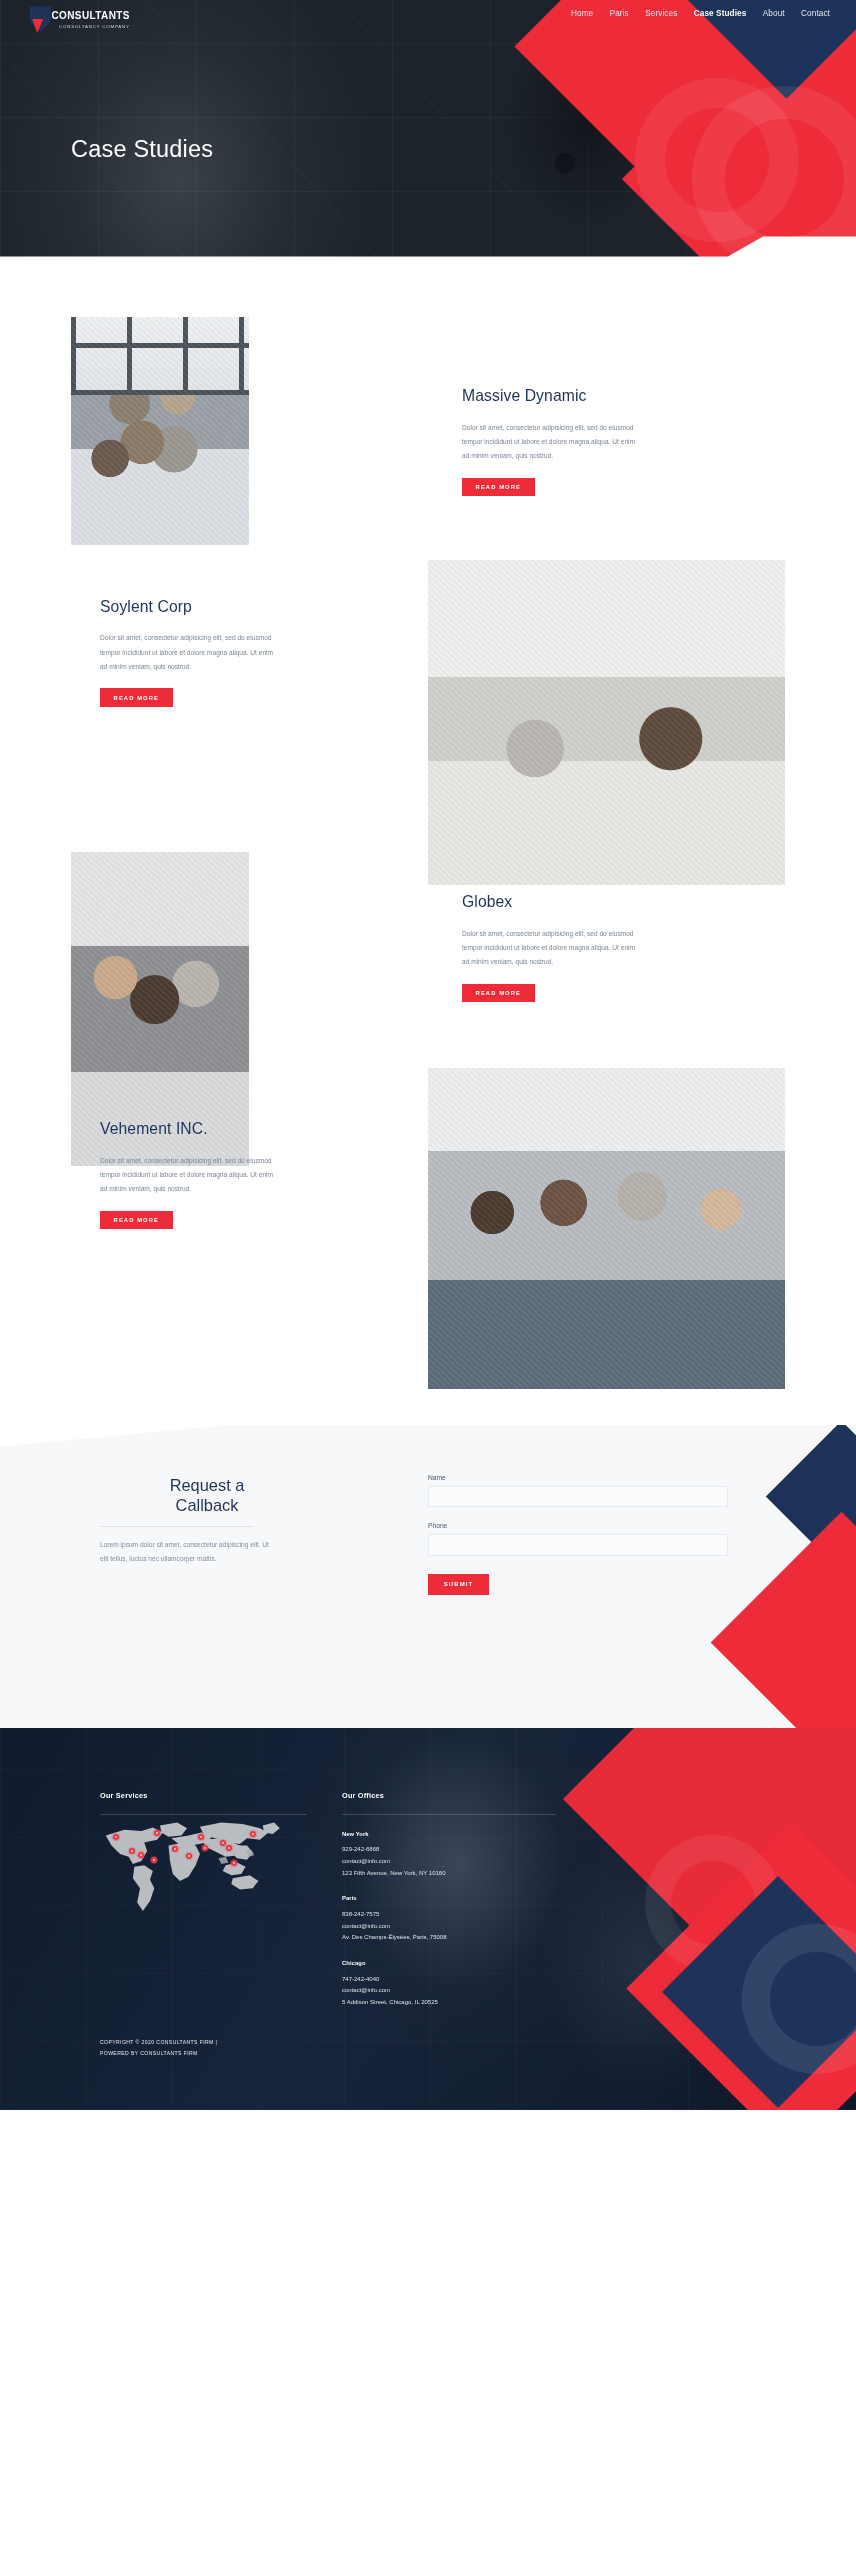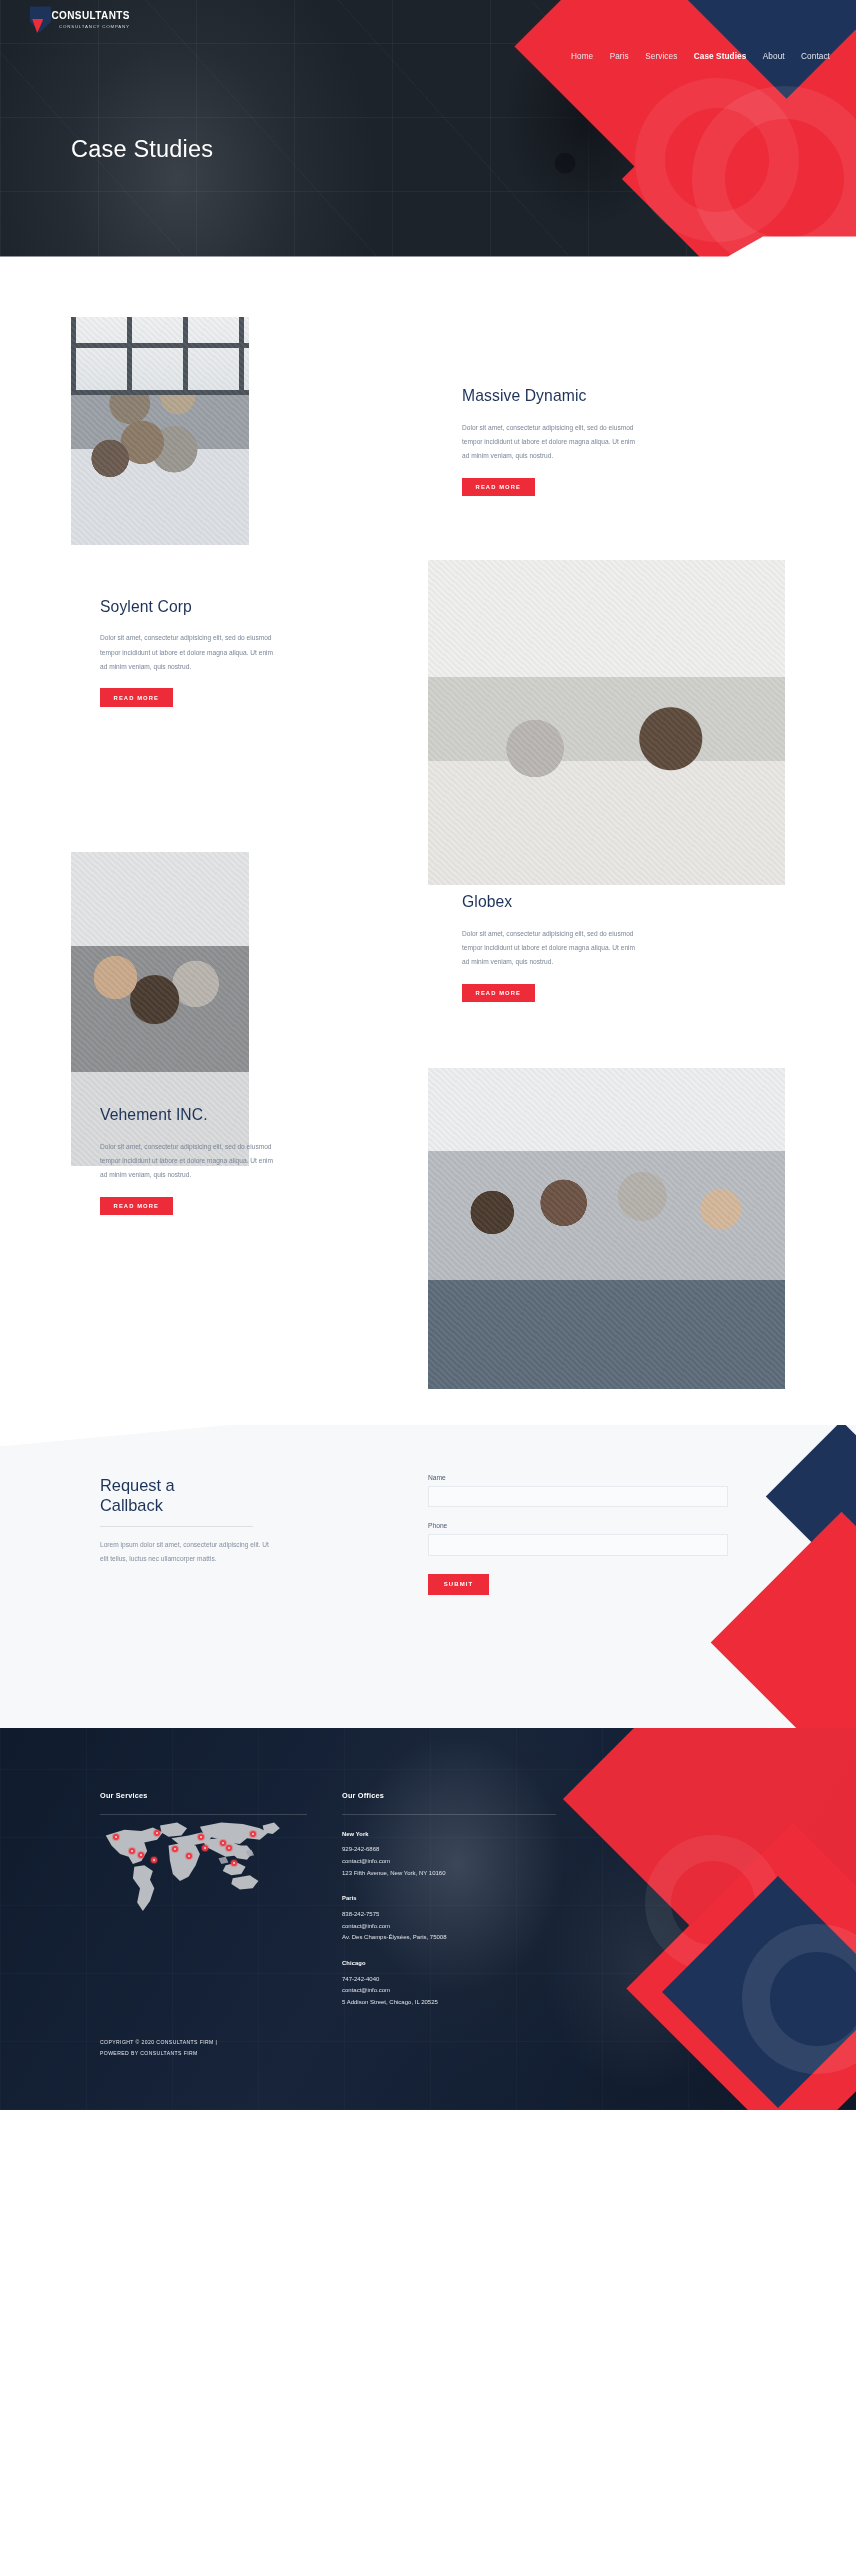--- a/index.html
+++ b/index.html
@@ -83,21 +83,21 @@
   .logo-name{
     position:absolute; left:21.4px; top:4.3px;
     font-size:10px; font-weight:bold; color:#fff; letter-spacing:0.4px;
   }
   .logo-sub{
     position:absolute; left:29px; top:18px;
     font-size:4.4px; color:#d5d9e0; letter-spacing:0.8px;
   }
   .nav{ position:absolute; right:26px; top:9.3px; display:flex; gap:16.4px; align-items:center; }
   .nav a{
-    font-size:8.2px; color:#e6e9ee; text-decoration:none; letter-spacing:0.1px; white-space:nowrap;margin-top:43px;
+    font-size:8.2px; color:#e6e9ee; text-decoration:none; letter-spacing:0.1px; white-space:nowrap;
   }
   .nav a.active{ color:#ffffff; font-weight:bold; }
 
   .hero-title{
     position:absolute; left:71px; top:136px; z-index:15;
     font-size:23.5px; font-weight:400; color:#ffffff; letter-spacing:0.2px;
   }
 
   
   .studies{ position:relative; width:856px; background:#fff;text-decoration:underline; }
@@ -164,21 +164,21 @@
   }
   .cb-navy{
     position:absolute; right:-39px; top:18px; width:107px; height:107px;
     background:#1d3359; transform:rotate(45deg);
   }
   .cb-red{
     position:absolute; right:-78px; top:125px; width:185px; height:185px;
     background:#ee2b39; transform:rotate(45deg);
   }
   .cb-left{ position:absolute; left:100px; top:50px; width:214px; }
-  .cb-left h2{ font-size:16.4px; font-weight:400; color:#1d3359; line-height:1.22; }
+  .cb-left h2{ font-size:16.4px; font-weight:400; color:#1d3359; line-height:1.22;text-align:center; }
   .cb-rule{ width:153px; height:0.7px; background:#dcdfe4; margin:10.7px 0 12px; }
   .cb-left p{ font-size:6.6px; line-height:2.1; color:#858f9d; max-width:171px; }
 
   .cb-form{ position:absolute; left:428px; top:49px; width:300px; }
   .fld-label{ font-size:6.7px; color:#4d5b70; margin-bottom:5px; display:block; }
   .fld{
     width:300px; height:21.4px; background:#fafbfc;
     border:0.7px solid #e6e9ed; outline:none;
     font-family:"Liberation Sans", sans-serif; font-size:7.1px; color:#2a3650;
     padding:0 6.4px; margin-bottom:15px; display:block;
@@ -320,21 +320,21 @@
       <div class="ph p3" style="left:71px; top:112px; width:178px; height:314px;"></div>
       <div class="txt" style="left:462px; top:153px; width:214px;">
         <h2>Globex</h2>
         <p>Dolor sit amet, consectetur adipisicing elit, sed do eiusmod tempor incididunt ut labore et dolore magna aliqua. Ut enim ad minim veniam, quis nostrud.</p>
         <button class="btn-red">READ MORE</button>
       </div>
     </div>
 
     <div class="row" style="height:385px;">
       <div class="ph p4" style="left:428px; top:28px; width:357px; height:321px;"></div>
-      <div class="txt" style="left:100px; top:66px; width:214px;">
+      <div class="txt" style="left:100px; top:80px; width:214px;">
         <h2>Vehement INC.</h2>
         <p>Dolor sit amet, consectetur adipisicing elit, sed do eiusmod tempor incididunt ut labore et dolore magna aliqua. Ut enim ad minim veniam, quis nostrud.</p>
         <button class="btn-red">READ MORE</button>
       </div>
     </div>
   </section>
 
   <section class="callback">
     <div class="callback-top"></div>
     <div class="cb-navy"></div>

